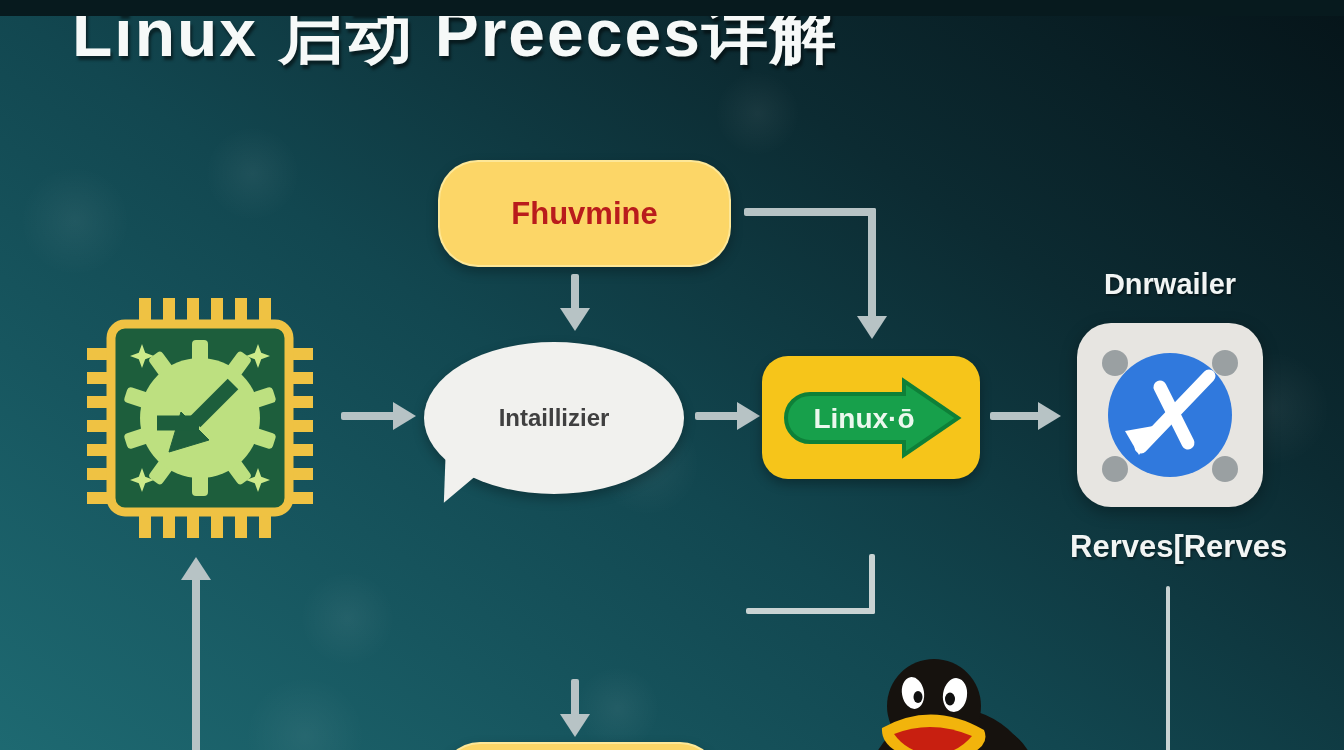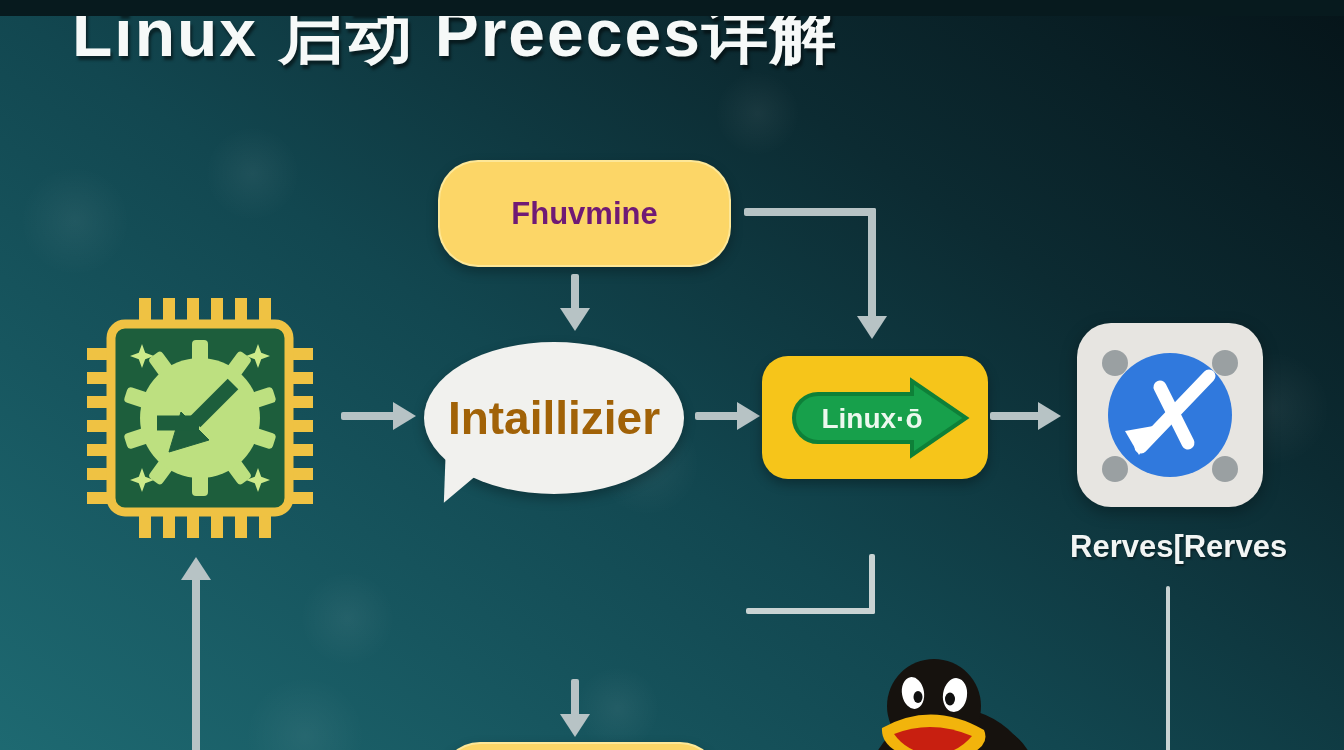--- a/index.html
+++ b/index.html
@@ -13,38 +13,38 @@
   .bokeh{position:absolute;border-radius:50%;background:radial-gradient(circle,rgba(255,255,255,0.055),rgba(255,255,255,0) 70%);}
   .title{
     position:absolute;top:-27px;left:72px;margin:0;
     font-size:66px;font-weight:bold;letter-spacing:2px;color:#f6f9f8;
     text-shadow:2px 4px 3px rgba(0,0,0,0.5);white-space:nowrap;
   }
   .ybox{
     position:absolute;display:flex;align-items:center;justify-content:center;
     background:#fcd667;border:2px solid rgba(255,252,210,0.45);
     border-radius:40px;box-shadow:0 5px 12px rgba(0,0,0,0.28);
-    color:#701a75;font-weight:bold;font-size:31px;
+    color:#b91c1c;font-weight:bold;font-size:31px;
   }
   .bubble{
     position:absolute;left:424px;top:326px;width:260px;height:152px;
     background:#f1f1ee;border-radius:50%;
     display:flex;align-items:center;justify-content:center;
-    color:#a16207;font-weight:bold;font-size:46px;
+    color:#404040;font-weight:bold;font-size:24px;
     box-shadow:0 5px 12px rgba(0,0,0,0.28);
   }
   .bubble-tail{
     position:absolute;left:438px;top:448px;width:0;height:0;
     border-left:12px solid transparent;border-right:26px solid transparent;
     border-top:42px solid #f1f1ee;transform:rotate(18deg);
   }
   .linux-box{
     position:absolute;left:762px;top:340px;width:218px;height:123px;
     background:#f6c51a;border-radius:26px;box-shadow:0 5px 12px rgba(0,0,0,0.3);
-    display:flex;align-items:center;justify-content:center;padding-left:8px;
+    display:flex;align-items:center;justify-content:center;
   }
   .caption{
     position:absolute;color:#f2f5f4;font-weight:bold;
     text-shadow:1px 2px 2px rgba(0,0,0,0.45);text-align:center;white-space:nowrap;
   }
   .hl,.vl{position:absolute;background:var(--arrow);border-radius:2px;}
   .head-right{position:absolute;width:0;height:0;border-top:14px solid transparent;border-bottom:14px solid transparent;border-left:23px solid var(--arrow);}
   .head-down{position:absolute;width:0;height:0;border-left:15px solid transparent;border-right:15px solid transparent;border-top:23px solid var(--arrow);}
   .head-up{position:absolute;width:0;height:0;border-left:15px solid transparent;border-right:15px solid transparent;border-bottom:23px solid var(--arrow);}
   .thin{background:#c9d3d3;}
@@ -147,20 +147,21 @@
   <div class="linux-box">
     <svg width="190" height="84" viewBox="0 0 190 84">
       <path d="M34 18 H128 V5 L182 42 L128 79 V66 H34 A24 24 0 0 1 34 18 Z" fill="#17a04b" stroke="#0e8038" stroke-width="4"></path>
       <text x="88" y="52" text-anchor="middle" font-family="Liberation Sans, sans-serif" font-size="28" font-weight="bold" fill="#ecf8ee">Linux·ō</text>
     </svg>
   </div>
 
   <div class="hl" style="left:990px;top:396px;width:50px;height:8px;"></div>
   <div class="head-right" style="left:1038px;top:386px;"></div>
 
+  <div class="caption" style="left:1075px;top:252px;width:190px;font-size:29px;">Dnrwailer</div>
   <svg style="position:absolute;left:1075px;top:305px;filter:drop-shadow(0 5px 8px rgba(0,0,0,0.3));" width="190" height="188" viewBox="0 0 190 188">
     <rect x="2" y="2" width="186" height="184" rx="34" fill="#e7e5e1"></rect>
     <g fill="#9aa0a2">
       <circle cx="40" cy="42" r="13"></circle>
         <circle cx="150" cy="42" r="13"></circle>
       <circle cx="40" cy="148" r="13"></circle>
         <circle cx="150" cy="148" r="13"></circle>
     </g>
     <circle cx="95" cy="94" r="62" fill="#3079dd"></circle>
     <g stroke="#ffffff" stroke-width="13" stroke-linecap="round" fill="none">

